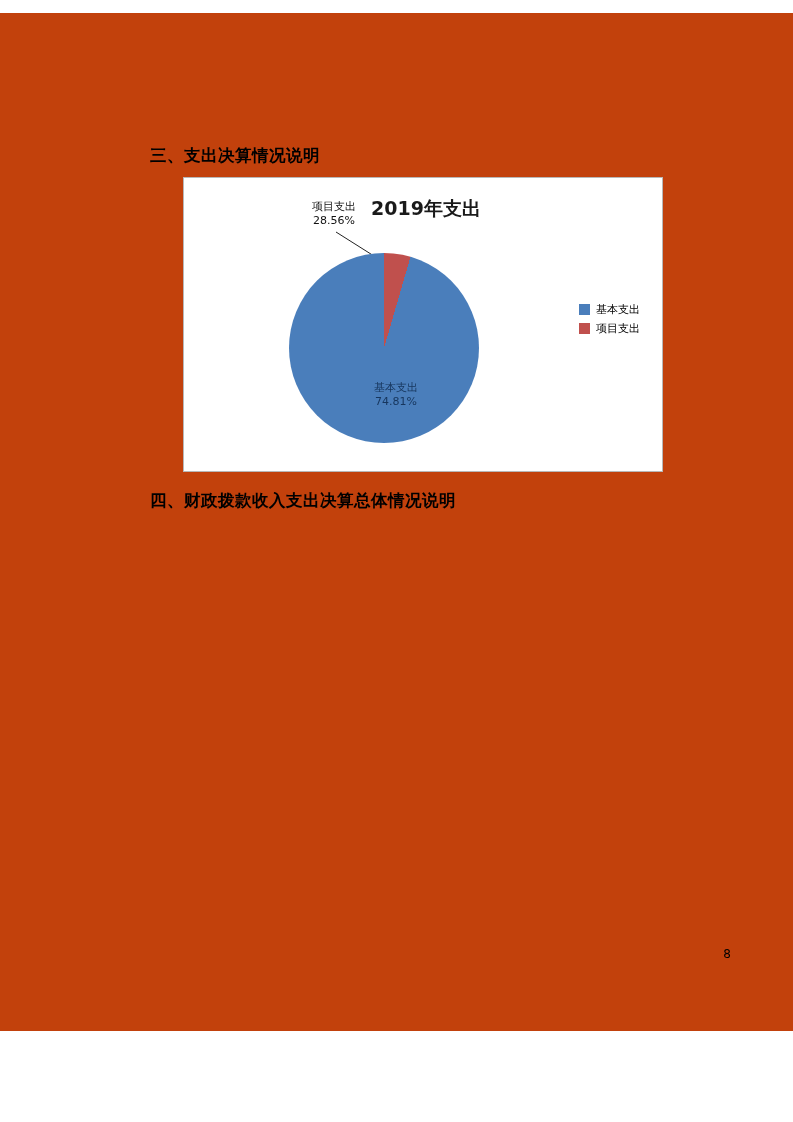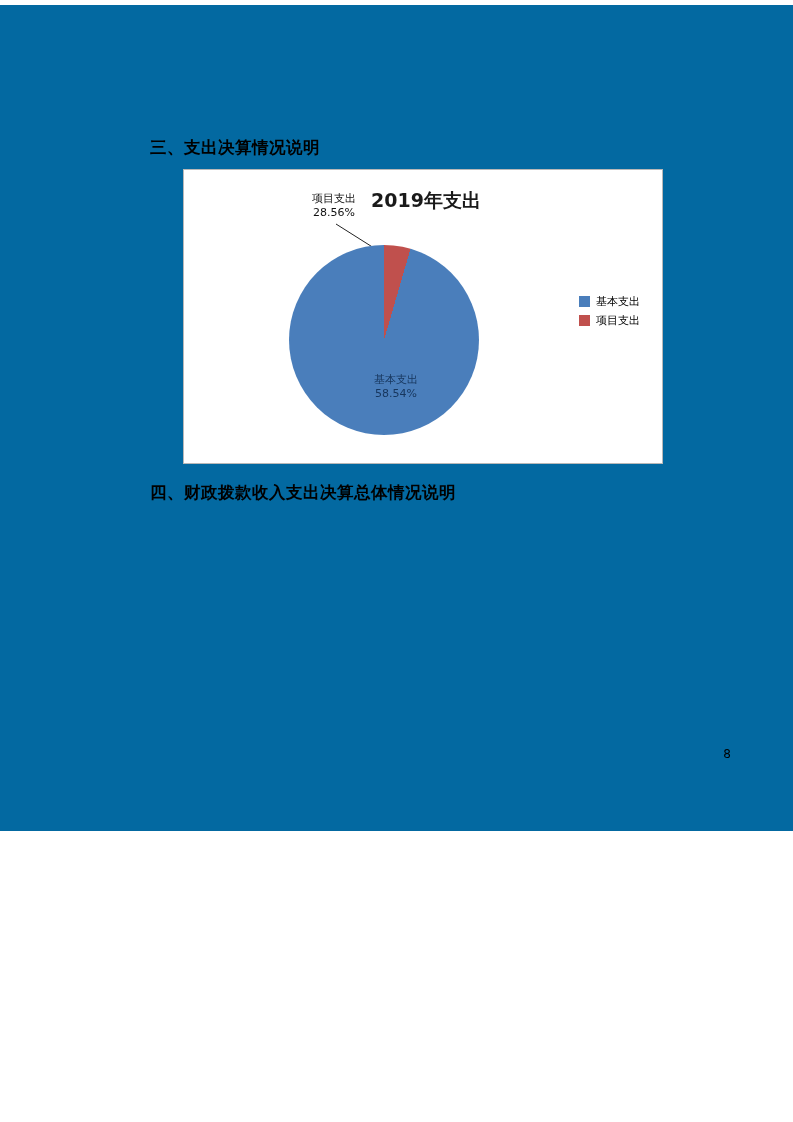--- a/index.html
+++ b/index.html
@@ -7,23 +7,23 @@
     padding: 0;
     background: #ffffff;
   }
   body {
     font-family: "Liberation Serif", serif;
     color: #000000;
   }
   .page {
     position: relative;
     width: 793px;
-    height: 826px;
-    margin: 5px auto;
-    background: #0369a1;
+    height: 1018px;
+    margin: 13px auto;
+    background: #c2410c;
     overflow: hidden;
     box-sizing: border-box;
   }
   .content {
     position: absolute;
     left: 118px;
     top: 132px;
     width: 560px;
   }
   .heading {
@@ -162,21 +162,21 @@
       </div>
 
       <svg class="callout-line" viewBox="0 0 60 40" width="60" height="40">
         <polyline points="2,2 40,26 56,38" fill="none" stroke="#222222" stroke-width="1"></polyline>
       </svg>
 
       <div class="pie-wrap">
         <div class="pie"></div>
         <div class="pie-inner-label">
           <div>基本支出</div>
-          <div>58.54%</div>
+          <div>74.81%</div>
         </div>
       </div>
 
       <div class="legend">
         <div class="legend-row">
           <span class="legend-swatch" style="background:#4a7ebb"></span>
           <span>基本支出</span>
         </div>
         <div class="legend-row">
           <span class="legend-swatch" style="background:#c0504d"></span>

